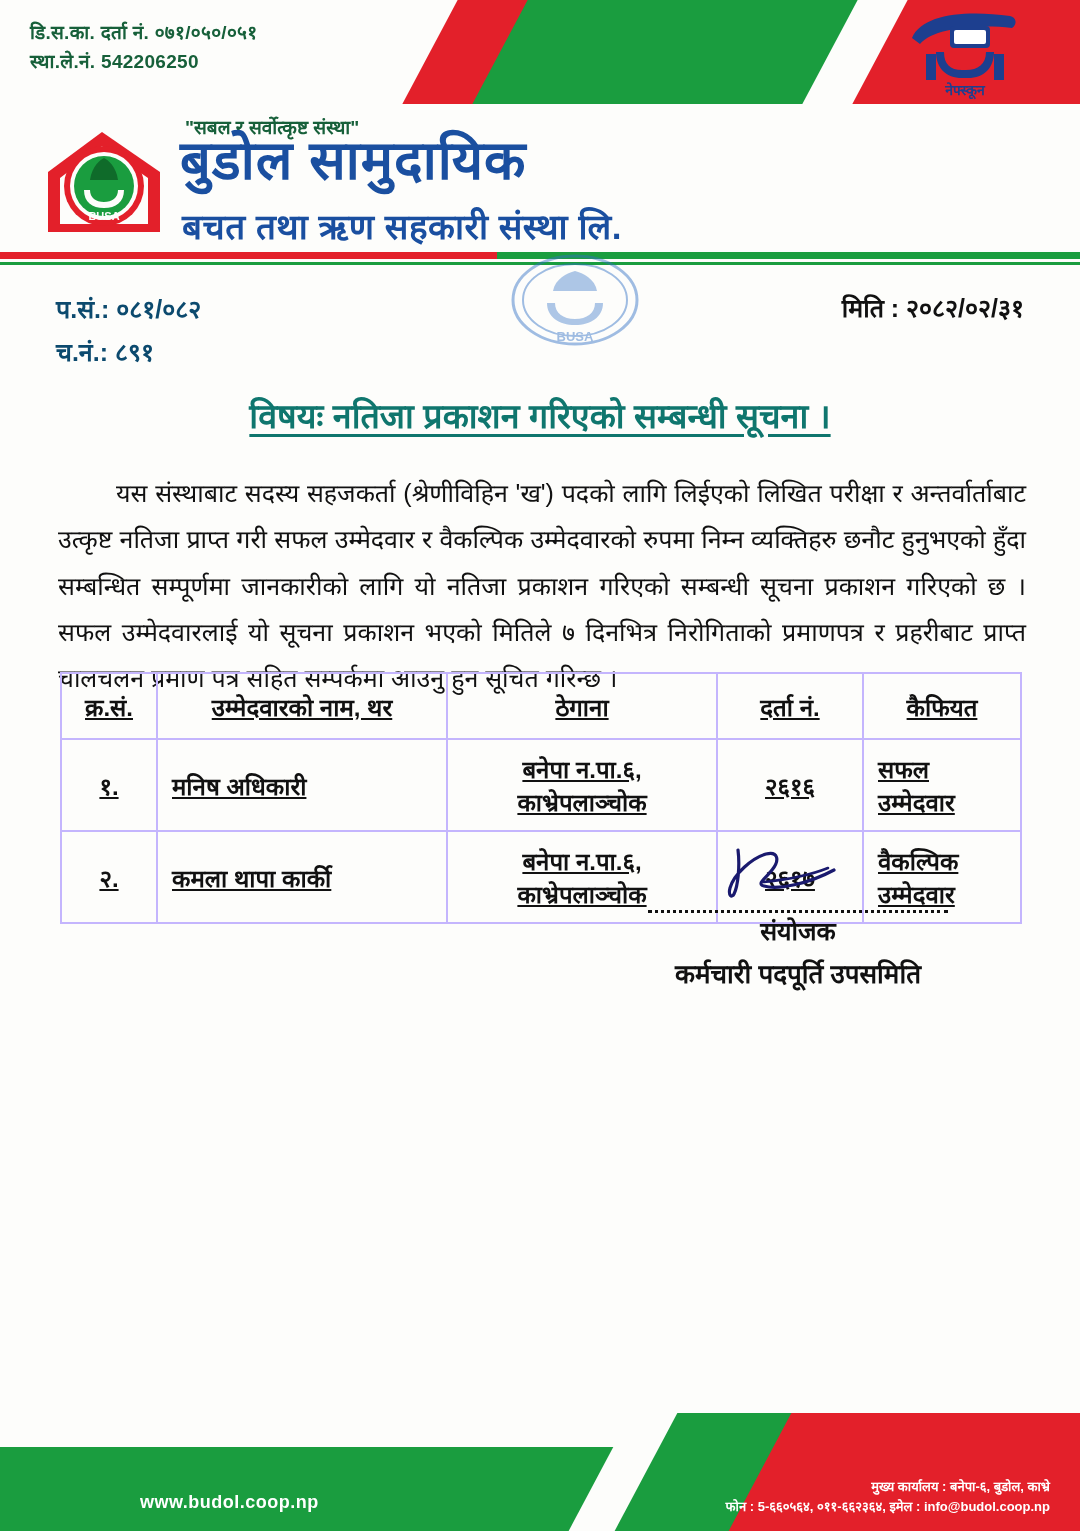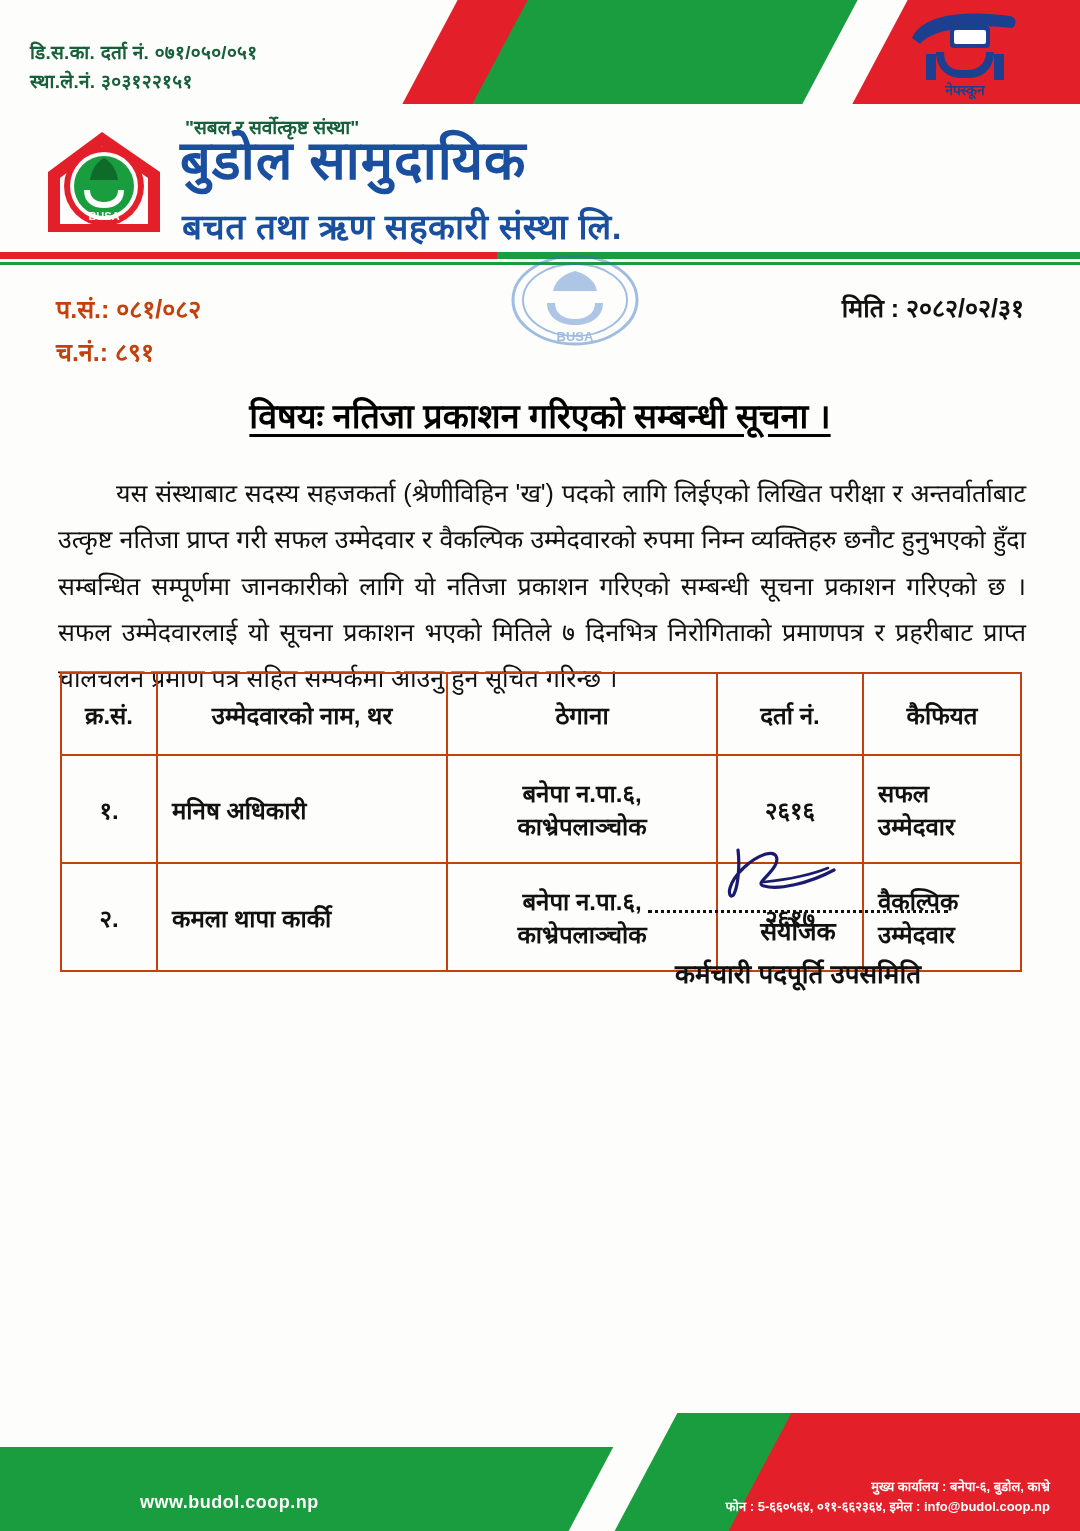--- a/index.html
+++ b/index.html
@@ -63,21 +63,20 @@
     transform: skewX(-28deg);
   }
   .reg-lines {
     position: absolute;
     left: 30px; top: 18px;
     font-size: 19px;
     color: #17603a;
     font-weight: bold;
     line-height: 1.55;
     letter-spacing: .3px;
-    margin-top: 20px;
   }
 
   
   .nefscun {
     position: absolute;
     right: 55px; top: 8px;
     width: 120px;
     text-align: center;
     color: #1d3f8f;
   }
@@ -146,41 +145,41 @@
     left: 495px; top: 245px;
     width: 160px; height: 110px;
     opacity: .45;
   }
 
   
   .meta-left {
     position: absolute;
     left: 56px; top: 288px;
     font-size: 25px;
-    color: #c2410c;
+    color: #0c4a6e;
     line-height: 1.7;
     font-weight: bold;
   }
   .meta-right {
     position: absolute;
     right: 56px; top: 290px;
     font-size: 25px;
     color: #111;
     font-weight: bold;
   }
 
   
   .subject {
     position: absolute;
     left: 0; top: 392px;
     width: 1080px;
     text-align: center;
     font-size: 34px;
     font-weight: bold;
-    color: #000000;
+    color: #0f766e;
   }
   .subject u { text-decoration: underline; text-underline-offset: 6px; }
 
   
   .body-text {
     position: absolute;
     left: 58px; top: 470px;
     width: 968px;
     font-size: 25px;
     line-height: 1.85;
@@ -193,24 +192,25 @@
   
   .tbl {
     position: absolute;
     left: 60px; top: 672px;
     width: 962px;
     border-collapse: collapse;
     font-size: 24px;
     color: #111;
   }
   .tbl th, .tbl td {
-    border: 2px solid #c2410c;
-    padding: 20px 8px;
+    border: 2px solid #c4b5fd;
+    padding: 12px 8px;
     height: 40px;
     font-weight: bold;
+    text-decoration: underline;
   }
   .tbl th { text-align: center; }
   .tbl td.c { text-align: center; }
   .tbl td.l { text-align: left; padding-left: 14px; }
   .col-sn { width: 78px; }
   .col-name { width: 272px; margin-left: 39px; }
   .col-addr { width: 252px; }
   .col-reg { width: 128px; }
 
   
@@ -301,21 +301,21 @@
   <div class="top-band">
     <div class="green"></div>
     <div class="white-cut"></div>
     <div class="red-stripe"></div>
     <div class="white-right"></div>
     <div class="red-stripe2"></div>
   </div>
 
   <div class="reg-lines">
     <div>डि.स.का.  दर्ता नं. ०७१/०५०/०५१</div>
-    <div>स्था.ले.नं. ३०३१२२१५१</div>
+    <div>स्था.ले.नं. 542206250</div>
   </div>
 
   <div class="nefscun">
     <div class="mark">
       <svg width="118" height="76" viewBox="0 0 118 76">
         <path d="M6 30 C16 6, 60 2, 104 8 C110 9, 112 16, 106 20 C70 16, 28 20, 14 36 Z" fill="#1d3f8f"></path>
         <rect x="44" y="18" width="40" height="22" rx="4" fill="#1d3f8f"></rect>
         <rect x="48" y="22" width="32" height="14" rx="2" fill="#fff"></rect>
         <path d="M30 44 C30 60, 40 70, 56 70 L62 70 C78 70, 88 60, 88 44 L80 44 C80 56, 72 62, 60 62 L56 62 C44 62, 38 56, 38 44 Z" fill="#1d3f8f"></path>
         <path d="M20 46 L20 72 L30 72 L30 46 Z" fill="#1d3f8f"></path>

